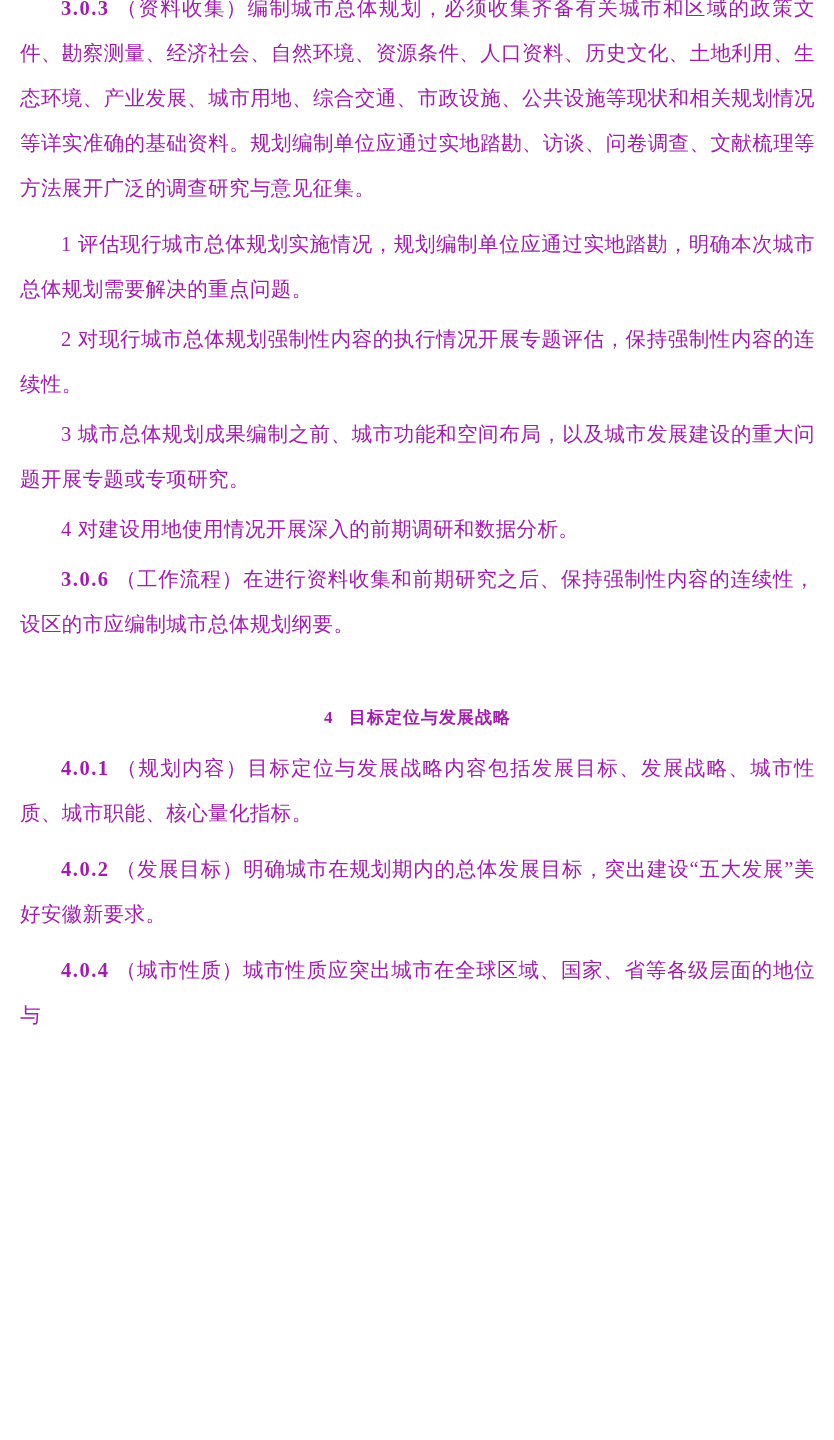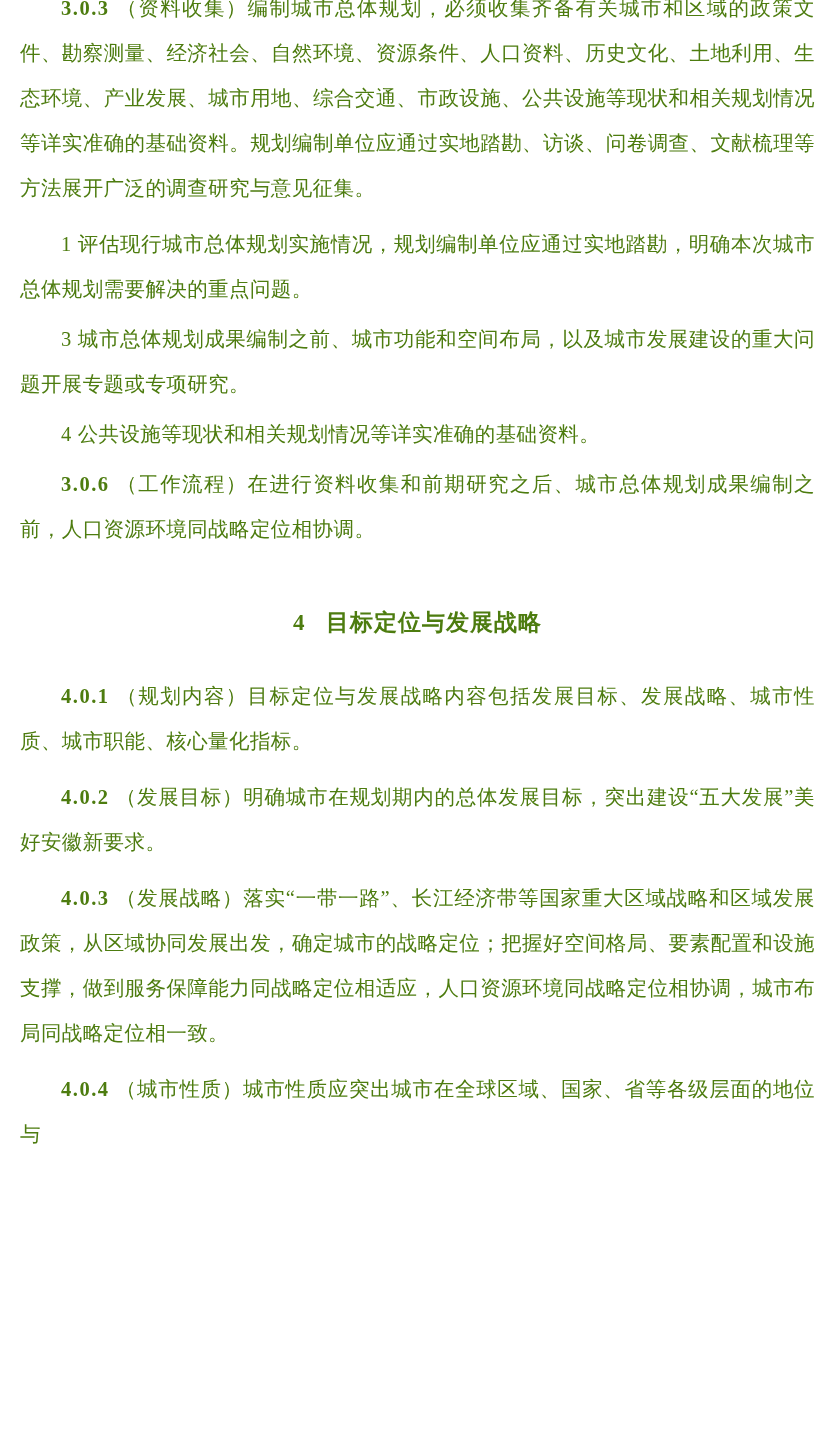--- a/index.html
+++ b/index.html
@@ -14,21 +14,21 @@
   }
   .page {
     box-sizing: border-box;
     width: 834px;
     height: 1440px;
     padding: 0 19px 11px 20px;
     overflow: hidden;
     background: #ffffff;
     font-family: "Liberation Serif", "DejaVu Serif", serif;
     font-size: 20.5px;
-    color: #4d7c0f;
+    color: #a21caf;
   }
   .para {
     margin: 0 0 11px 0;
     line-height: 45px;
     text-align: justify;
     text-justify: inter-character;
     text-indent: 2em;
     letter-spacing: 0.4px;
   }
   .para.item {
@@ -40,23 +40,23 @@
   .num {
     font-weight: bold;
     letter-spacing: 1.5px;
     margin-right: 6px;
   }
   .item .num {
     font-weight: normal;
     letter-spacing: 0.4px;
   }
   .heading {
-    margin: 57px 0 37px 0;
+    margin: 57px 0 14px 0;
     line-height: 28px;
-    font-size: 23px;
+    font-size: 17px;
     font-weight: bold;
     text-align: center;
     letter-spacing: 1px;
   }
   .heading .hnum {
     margin-right: 0.9em;
   }
 </style>
 </head>
 <body>
@@ -65,47 +65,47 @@
 
   <p class="para clause first">
     <span class="num">3.0.3</span><span>（资料收集）编制城市总体规划，必须收集齐备有关城市和区域的政策文件、勘察测量、经济社会、自然环境、资源条件、人口资料、历史文化、土地利用、生态环境、产业发展、城市用地、综合交通、市政设施、公共设施等现状和相关规划情况等详实准确的基础资料。规划编制单位应通过实地踏勘、访谈、问卷调查、文献梳理等方法展开广泛的调查研究与意见征集。</span>
   </p>
 
 
   <p class="para item">
     <span class="num">1</span><span>评估现行城市总体规划实施情况，规划编制单位应通过实地踏勘，明确本次城市总体规划需要解决的重点问题。</span>
   </p>
 
+  <p class="para item">
+    <span class="num">2</span><span>对现行城市总体规划强制性内容的执行情况开展专题评估，保持强制性内容的连续性。</span>
+  </p>
 
   <p class="para item">
     <span class="num">3</span><span>城市总体规划成果编制之前、城市功能和空间布局，以及城市发展建设的重大问题开展专题或专项研究。</span>
   </p>
 
   <p class="para item">
-    <span class="num">4</span><span>公共设施等现状和相关规划情况等详实准确的基础资料。</span>
+    <span class="num">4</span><span>对建设用地使用情况开展深入的前期调研和数据分析。</span>
   </p>
 
 
   <p class="para clause">
-    <span class="num">3.0.6</span><span>（工作流程）在进行资料收集和前期研究之后、城市总体规划成果编制之前，人口资源环境同战略定位相协调。</span>
+    <span class="num">3.0.6</span><span>（工作流程）在进行资料收集和前期研究之后、保持强制性内容的连续性，设区的市应编制城市总体规划纲要。</span>
   </p>
 
   <h2 class="heading">
     <span class="hnum">4</span><span>目标定位与发展战略</span>
   </h2>
 
   <p class="para clause">
     <span class="num">4.0.1</span><span>（规划内容）目标定位与发展战略内容包括发展目标、发展战略、城市性质、城市职能、核心量化指标。</span>
   </p>
 
   <p class="para clause">
     <span class="num">4.0.2</span><span>（发展目标）明确城市在规划期内的总体发展目标，突出建设“五大发展”美好安徽新要求。</span>
   </p>
 
-  <p class="para clause">
-    <span class="num">4.0.3</span><span>（发展战略）落实“一带一路”、长江经济带等国家重大区域战略和区域发展政策，从区域协同发展出发，确定城市的战略定位；把握好空间格局、要素配置和设施支撑，做到服务保障能力同战略定位相适应，人口资源环境同战略定位相协调，城市布局同战略定位相一致。</span>
-  </p>
 
   <p class="para clause">
     <span class="num">4.0.4</span><span>（城市性质）城市性质应突出城市在全球区域、国家、省等各级层面的地位与</span>
   </p>
 
 </div>
 
 </body></html>

